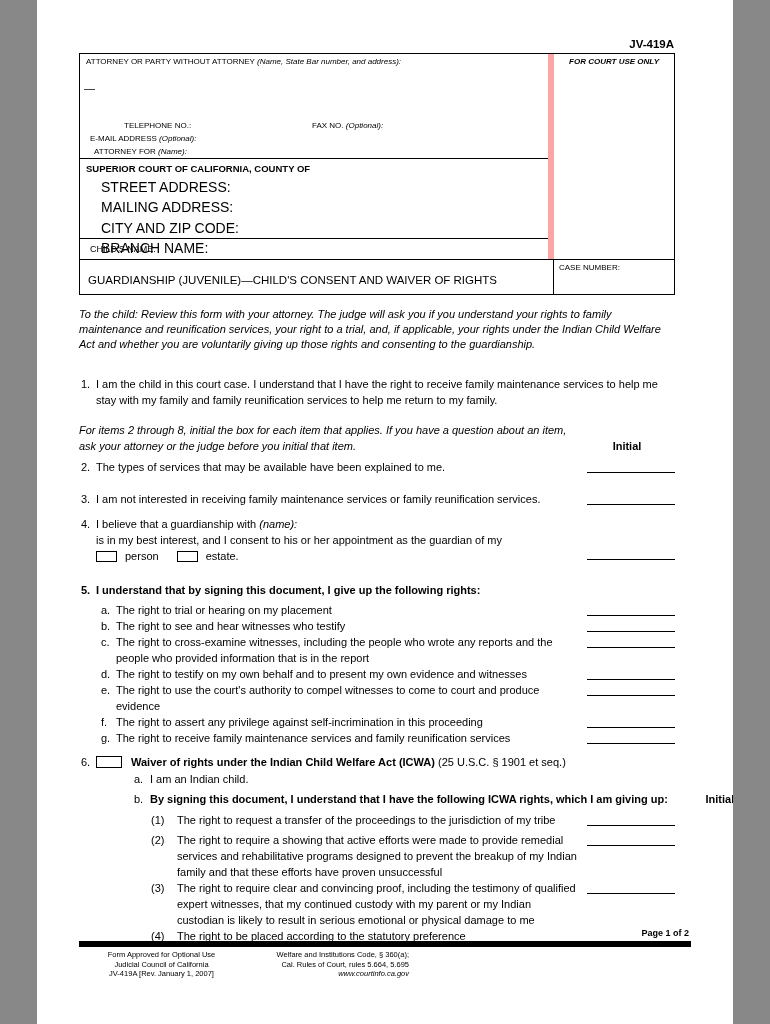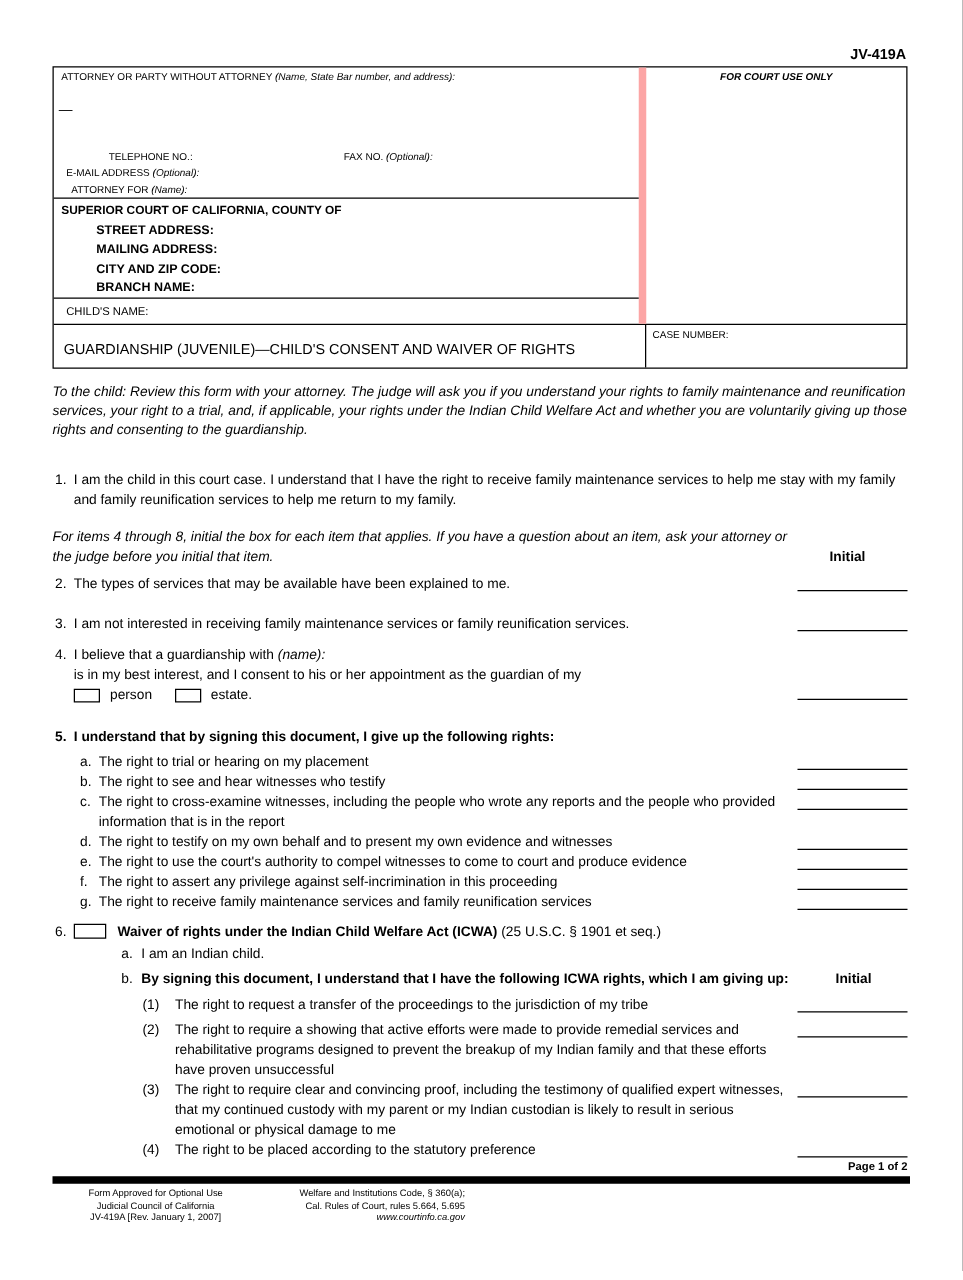--- a/index.html
+++ b/index.html
@@ -1,39 +1,39 @@
 <!DOCTYPE html>
 <html><head>
 <meta charset="utf-8">
 <style>
   * { margin:0; padding:0; box-sizing:border-box; }
   html,body { background:#888; }
   body { font-family:"Liberation Sans", sans-serif; color:#000; }
-  .page { position:relative; width:770px; height:1024px; background:#fff; padding:38px 44px 0 42px; margin:0 auto; overflow:hidden; }
+  .page { position:relative; width:696px; height:1024px; background:#fff; padding:38px 58px 0 42px; margin:0 auto; overflow:hidden; }
 
   .b  { font-weight:bold; }
   .it { font-style:italic; }
   .bi { font-weight:normal; font-style:italic; }
 
   .form-number { text-align:right; font-weight:bold; font-size:11.5px; margin-bottom:3px; padding-right:1px; }
 
   
   .header-box { border:1px solid #000; }
   .hdr-main { display:flex; }
   .hdr-left { width:474px; border-right:6px solid #fca5a5; }
   .attorney-cell { position:relative; height:104px; font-size:8px; }
   .attorney-cell .top-label { padding:3px 4px 0 6px; }
   .dash { position:absolute; left:4px; top:28px; font-size:11px; }
   .phone-row { position:absolute; top:67px; left:44px; right:4px; }
   .fax-label { position:absolute; left:188px; top:0; white-space:nowrap; }
   .email-row { position:absolute; top:80px; left:10px; }
   .attyfor-row { position:absolute; top:93px; left:14px; }
   .court-cell { height:80px; border-top:1px solid #000; padding:4px 4px 0 6px; }
   .court-title { font-weight:bold; font-size:9.5px; }
-  .court-sub { font-size:10px; margin-left:28px; margin-top:4.5px;font-weight:bold; }
+  .court-sub { font-size:14px; margin-left:15px; margin-top:4.5px; }
   .child-cell { border-top:1px solid #000; height:21px; padding:5px 0 0 10px; font-size:9px; }
   .hdr-right { flex:1; text-align:center; padding-top:3px; font-size:8px; font-weight:bold; font-style:italic; }
   .hdr-title-row { display:flex; border-top:1px solid #000; }
   .title-cell { width:474px; border-right:1px solid #000; font-weight:normal; font-size:11.5px; padding:14px 6px 8px 8px; }
   .case-cell { flex:1; font-size:8px; padding:3px 5px; }
 
   
   .content { font-size:11px; line-height:16px; }
   .intro { margin-top:12px; font-style:italic; line-height:15px; }
   .item { position:relative; padding-left:17px; }
@@ -135,21 +135,21 @@
       <span class="bi">To the child: </span><span>Review this form with your attorney. The judge will ask you if you understand your rights to family maintenance and reunification services, your right to a trial, and, if applicable, your rights under the Indian Child Welfare Act and whether you are voluntarily giving up those rights and consenting to the guardianship.</span>
     </div>
 
     <div class="item item1">
       <span class="inum">1.</span>
       <div>I am the child in this court case. I understand that I have the right to receive family maintenance services to help me stay with my family and family reunification services to help me return to my family.</div>
     </div>
 
     <div class="instruction">
       <div class="flex1">
-        <span class="bi">For items 4 through 8, initial the box for each item that applies. </span><span class="it">If you have a question about an item, ask your attorney or the judge before you initial that item.</span>
+        <span class="bi">For items 2 through 8, initial the box for each item that applies. </span><span class="it">If you have a question about an item, ask your attorney or the judge before you initial that item.</span>
       </div>
       <div class="initial-col">
         <span>Initial</span>
       </div>
     </div>
 
     <div class="row r-item2">
       <div class="item flex1">
         <span class="inum">2.</span>
         <div>The types of services that may be available have been explained to me.</div>

